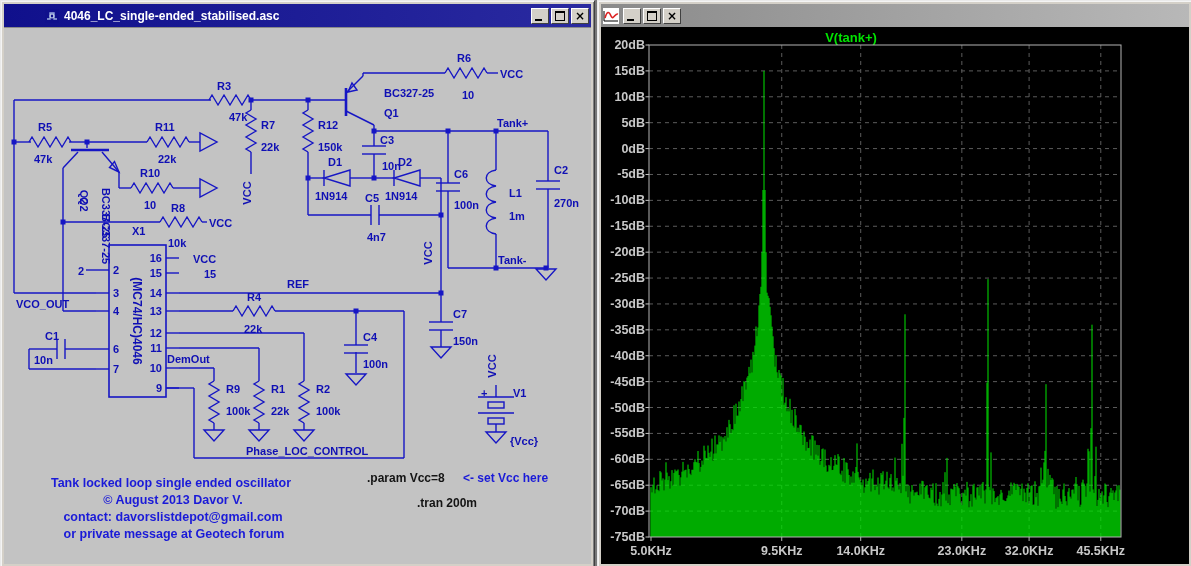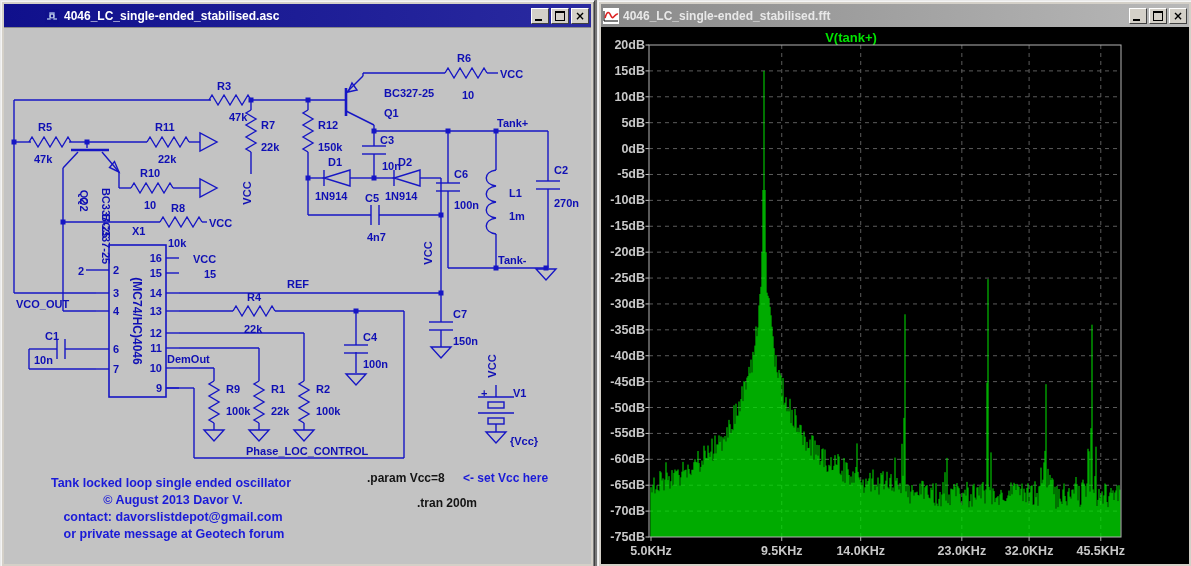--- a/index.html
+++ b/index.html
@@ -355,21 +355,20 @@
     </svg>
 </div>
 
 <div class="win" id="win-right">
   <div class="titlebar">
     <svg class="tb-icon" viewBox="0 0 16 16">
       <rect x="0" y="0" width="16" height="16" fill="#ffffff"></rect>
       <path d="M1 3 V13 M1 13 H15" stroke="#000" stroke-width="1"></path>
       <path d="M2 10 C4 3 6 3 8 8 C10 13 12 5 15 6" stroke="#d22" stroke-width="1.6" fill="none"></path>
     </svg>
-    <span class="title-text">4046_LC_single-ended_stabilised.fft</span>
     <span class="tb-btns">
       <span class="tb-btn">
           <span class="glyph-min"></span>
         </span>
       <span class="tb-btn">
           <span class="glyph-max"></span>
         </span>
       <span class="tb-btn">
           <span class="glyph-close">×</span>
         </span>

